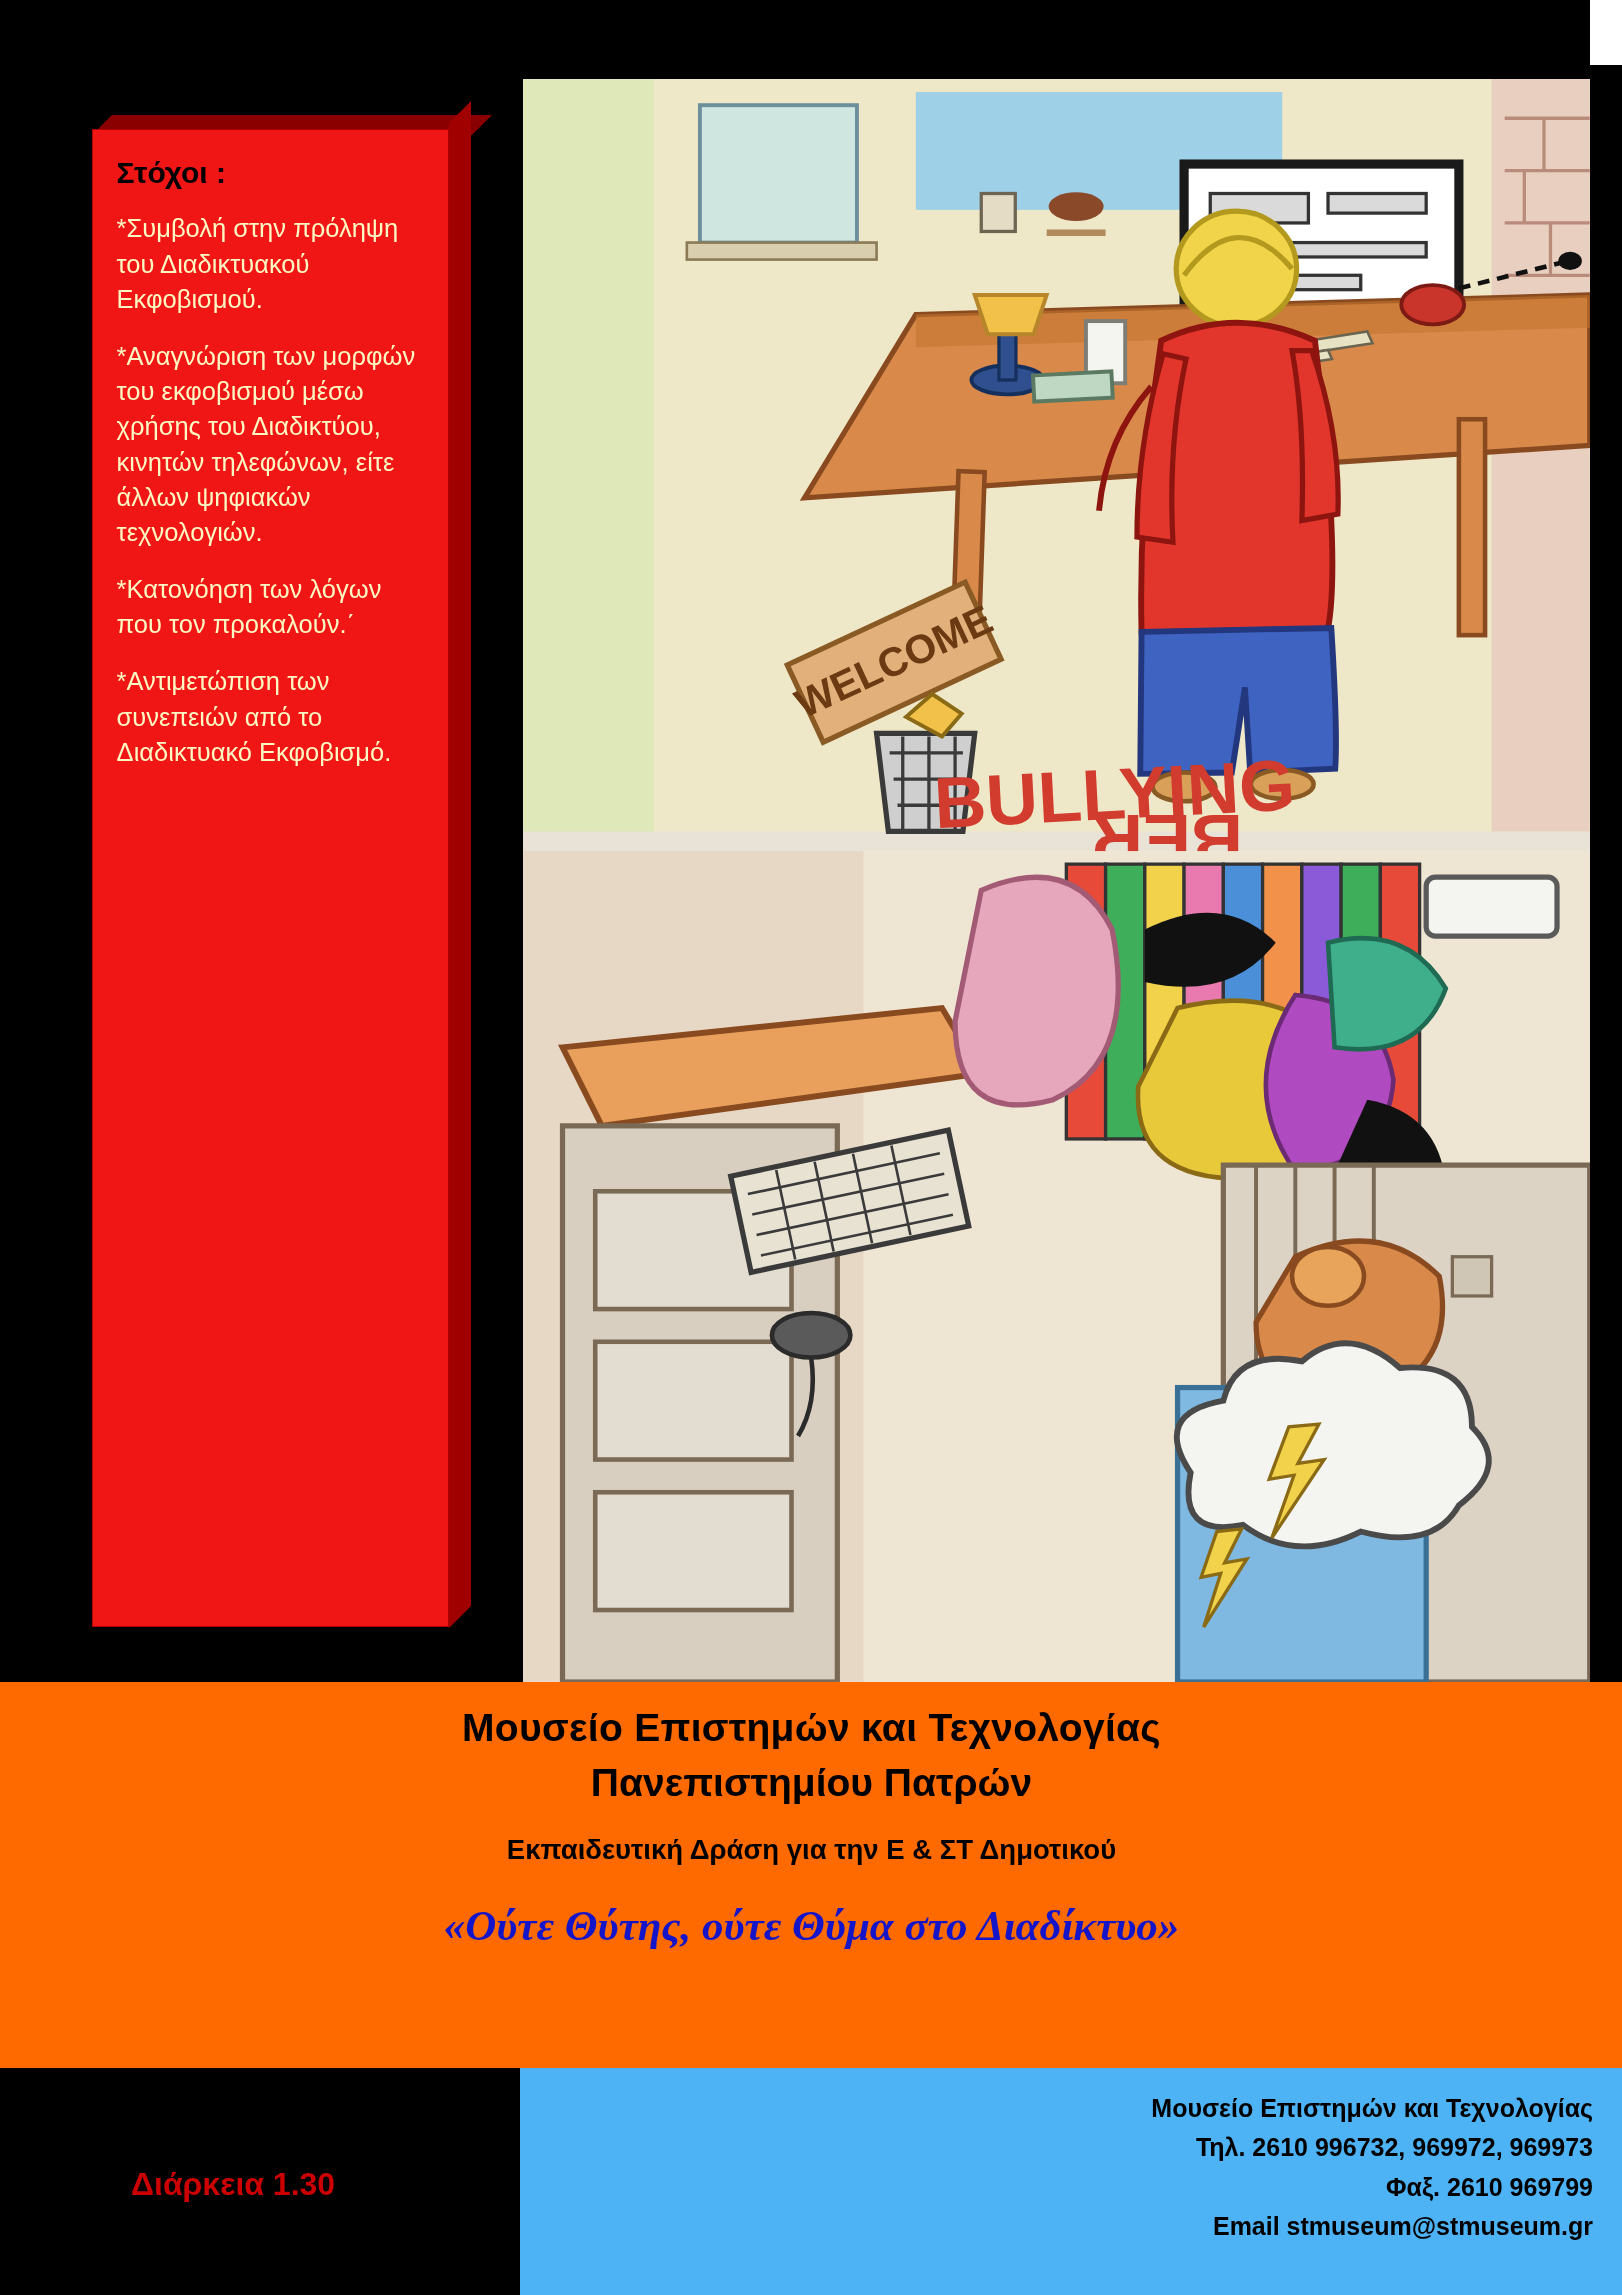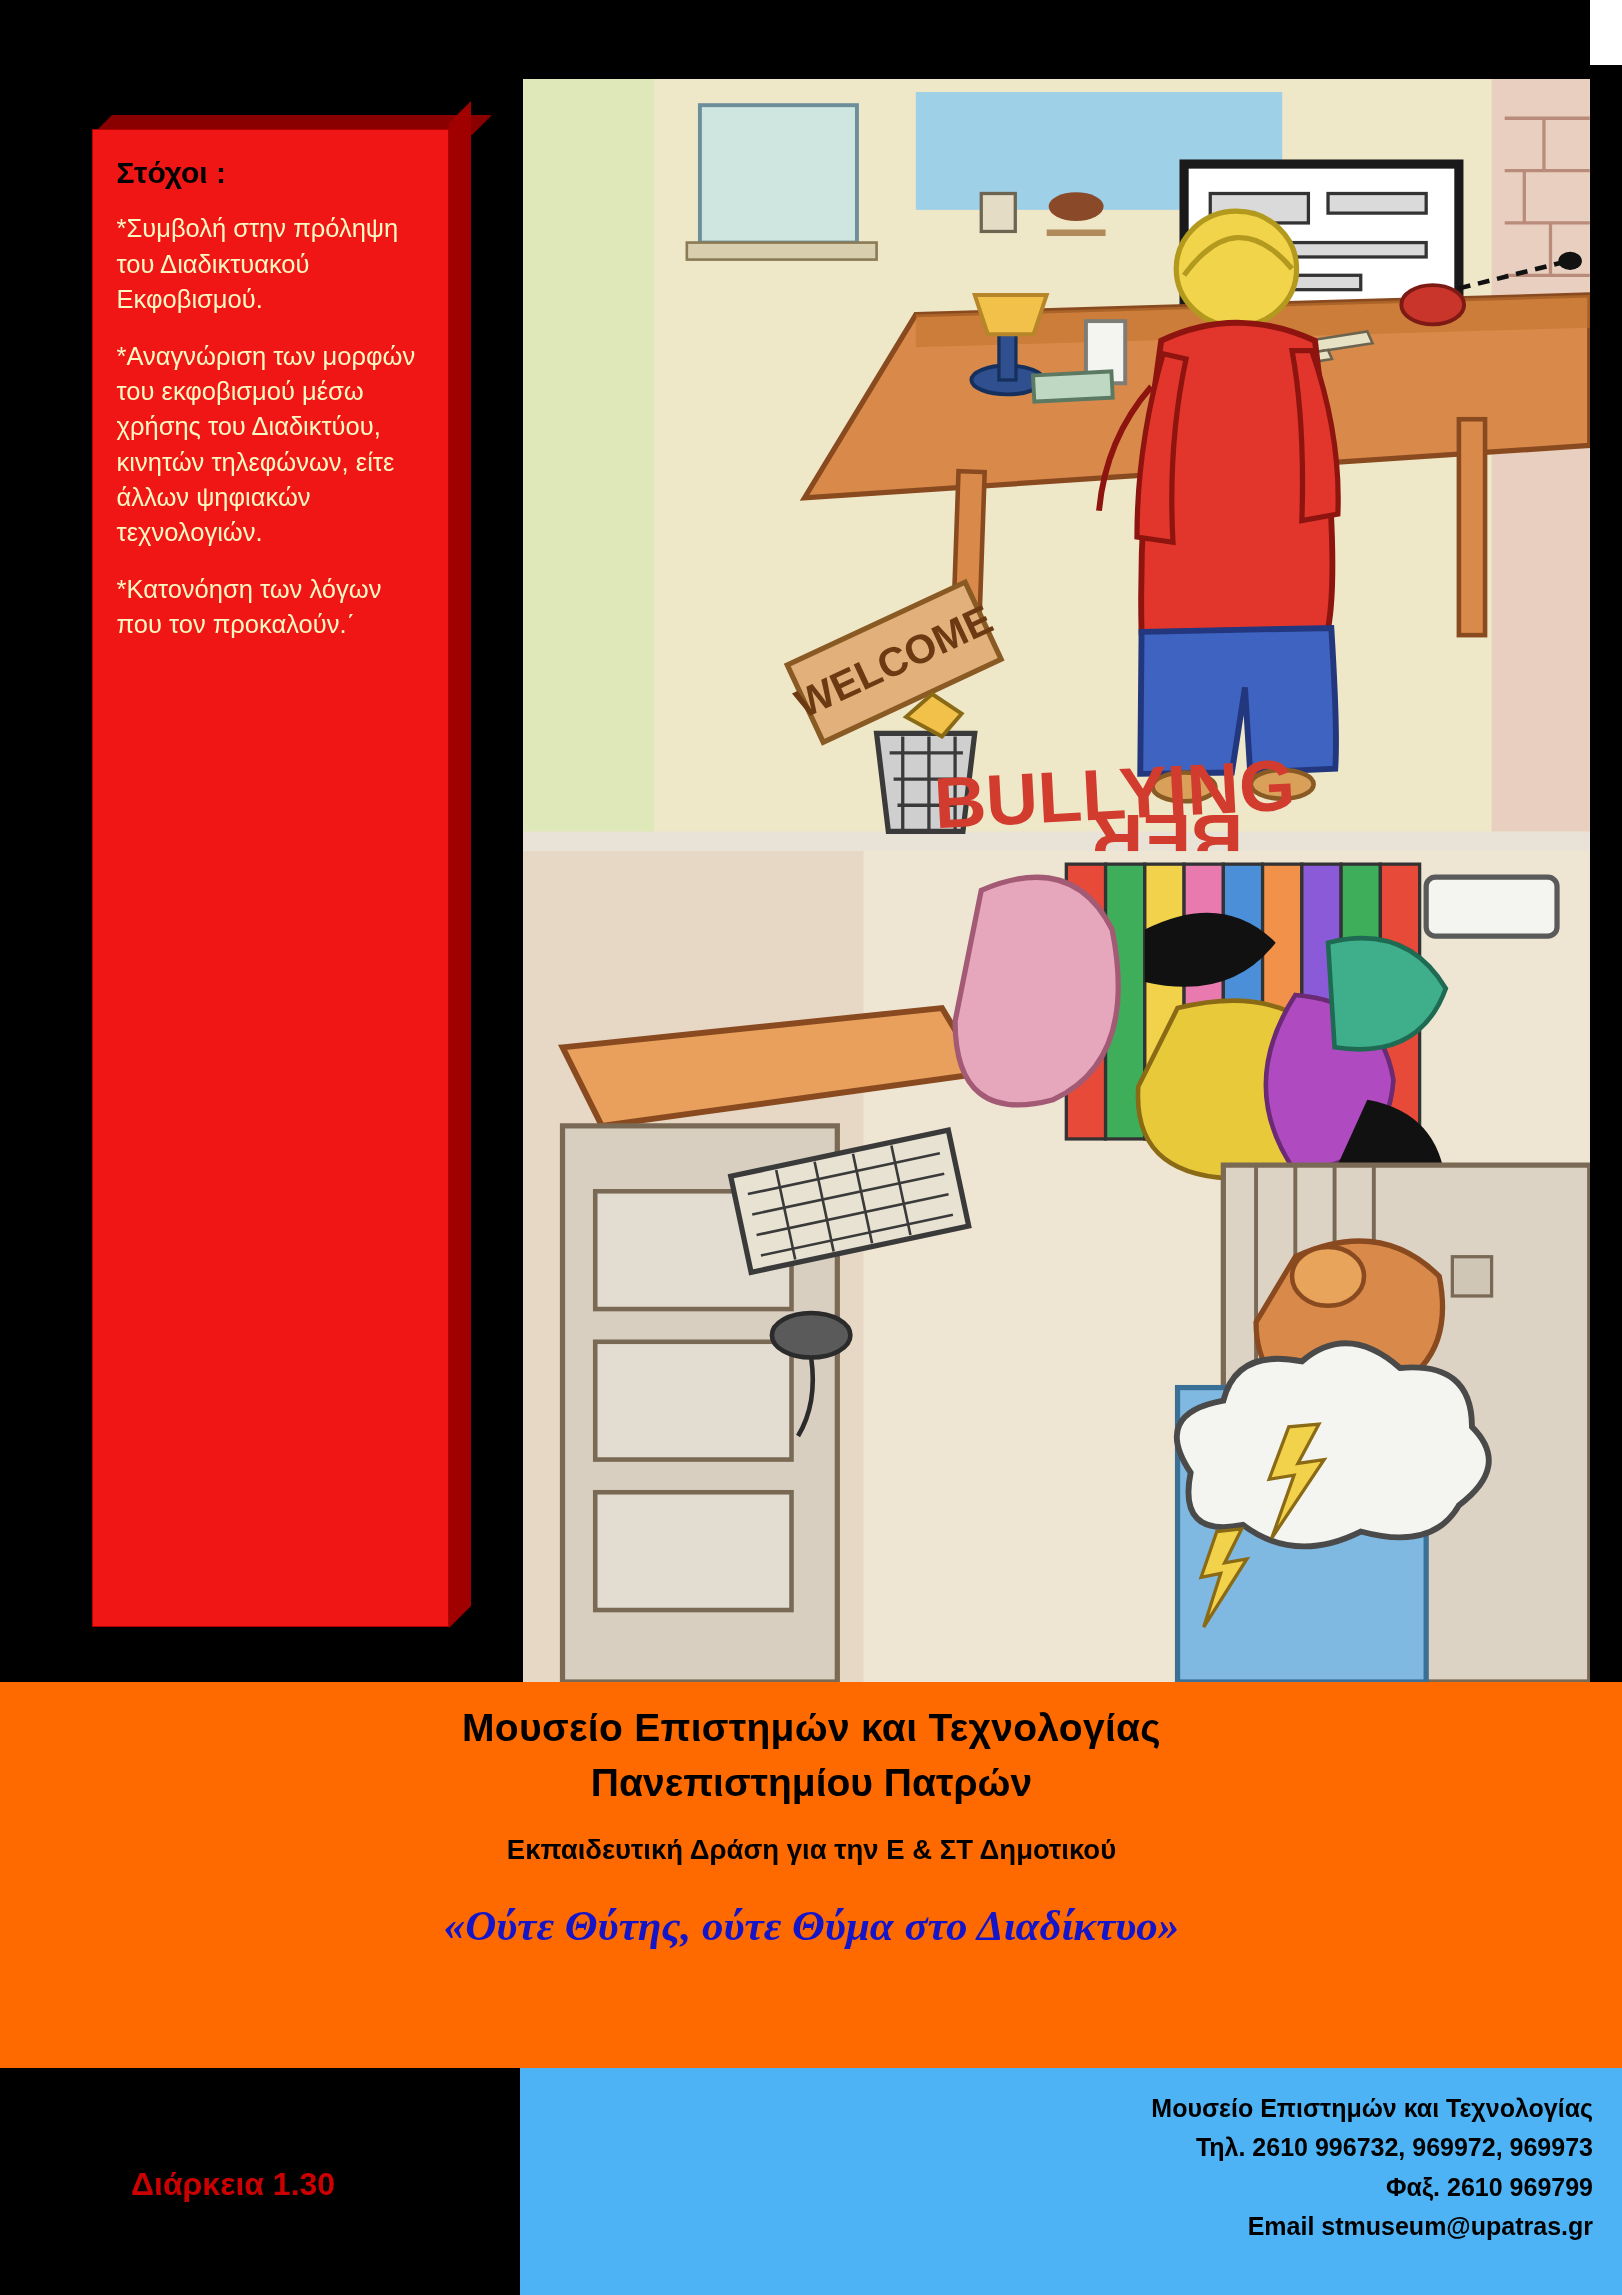--- a/index.html
+++ b/index.html
@@ -182,20 +182,21 @@
   <div class="top-white-right"></div>
 
   <div class="goals-wrap">
     <div class="goals-shadow-top"></div>
     <div class="goals-shadow-right"></div>
     <div class="goals-box">
       <p class="goals-title">Στόχοι :</p>
       <p class="goals-item">*Συμβολή στην πρόληψη του Διαδικτυακού Εκφοβισμού.</p>
       <p class="goals-item">*Αναγνώριση των μορφών του εκφοβισμού μέσω  χρήσης του  Διαδικτύου, κινητών τηλεφώνων, είτε άλλων ψηφιακών τεχνολογιών.</p>
       <p class="goals-item">*Κατονόηση των λόγων που τον προκαλούν.΄</p>
+      <p class="goals-item">*Αντιμετώπιση των συνεπειών από το Διαδικτυακό Εκφοβισμό.</p>
     </div>
   </div>
 
   <div class="art-frame">
     <svg width="1067" height="1603" viewBox="0 0 1630 2450" xmlns="http://www.w3.org/2000/svg">
 
       <rect x="0" y="0" width="1630" height="1150" fill="#efe8c8"></rect>
       <rect x="0" y="0" width="200" height="1150" fill="#dfe8b8"></rect>
       <rect x="1480" y="0" width="150" height="1150" fill="#e8cfc0"></rect>
 
@@ -346,18 +347,18 @@
     <p class="org-sub">Εκπαιδευτική Δράση για την Ε &amp; ΣΤ Δημοτικού</p>
     <p class="org-title">«Ούτε Θύτης, ούτε Θύμα στο Διαδίκτυο»</p>
   </div>
 
   <div class="bottom-band">
     <div class="duration">Διάρκεια  1.30</div>
     <div class="contact-box">
       <p class="contact-line">Μουσείο Επιστημών και Τεχνολογίας</p>
       <p class="contact-line">Τηλ. 2610 996732, 969972, 969973</p>
       <p class="contact-line">Φαξ. 2610 969799</p>
-      <p class="contact-line">Email stmuseum@upatras.gr</p>
+      <p class="contact-line">Email stmuseum@stmuseum.gr</p>
     </div>
   </div>
 
 </div>
 
 
 </body></html>

